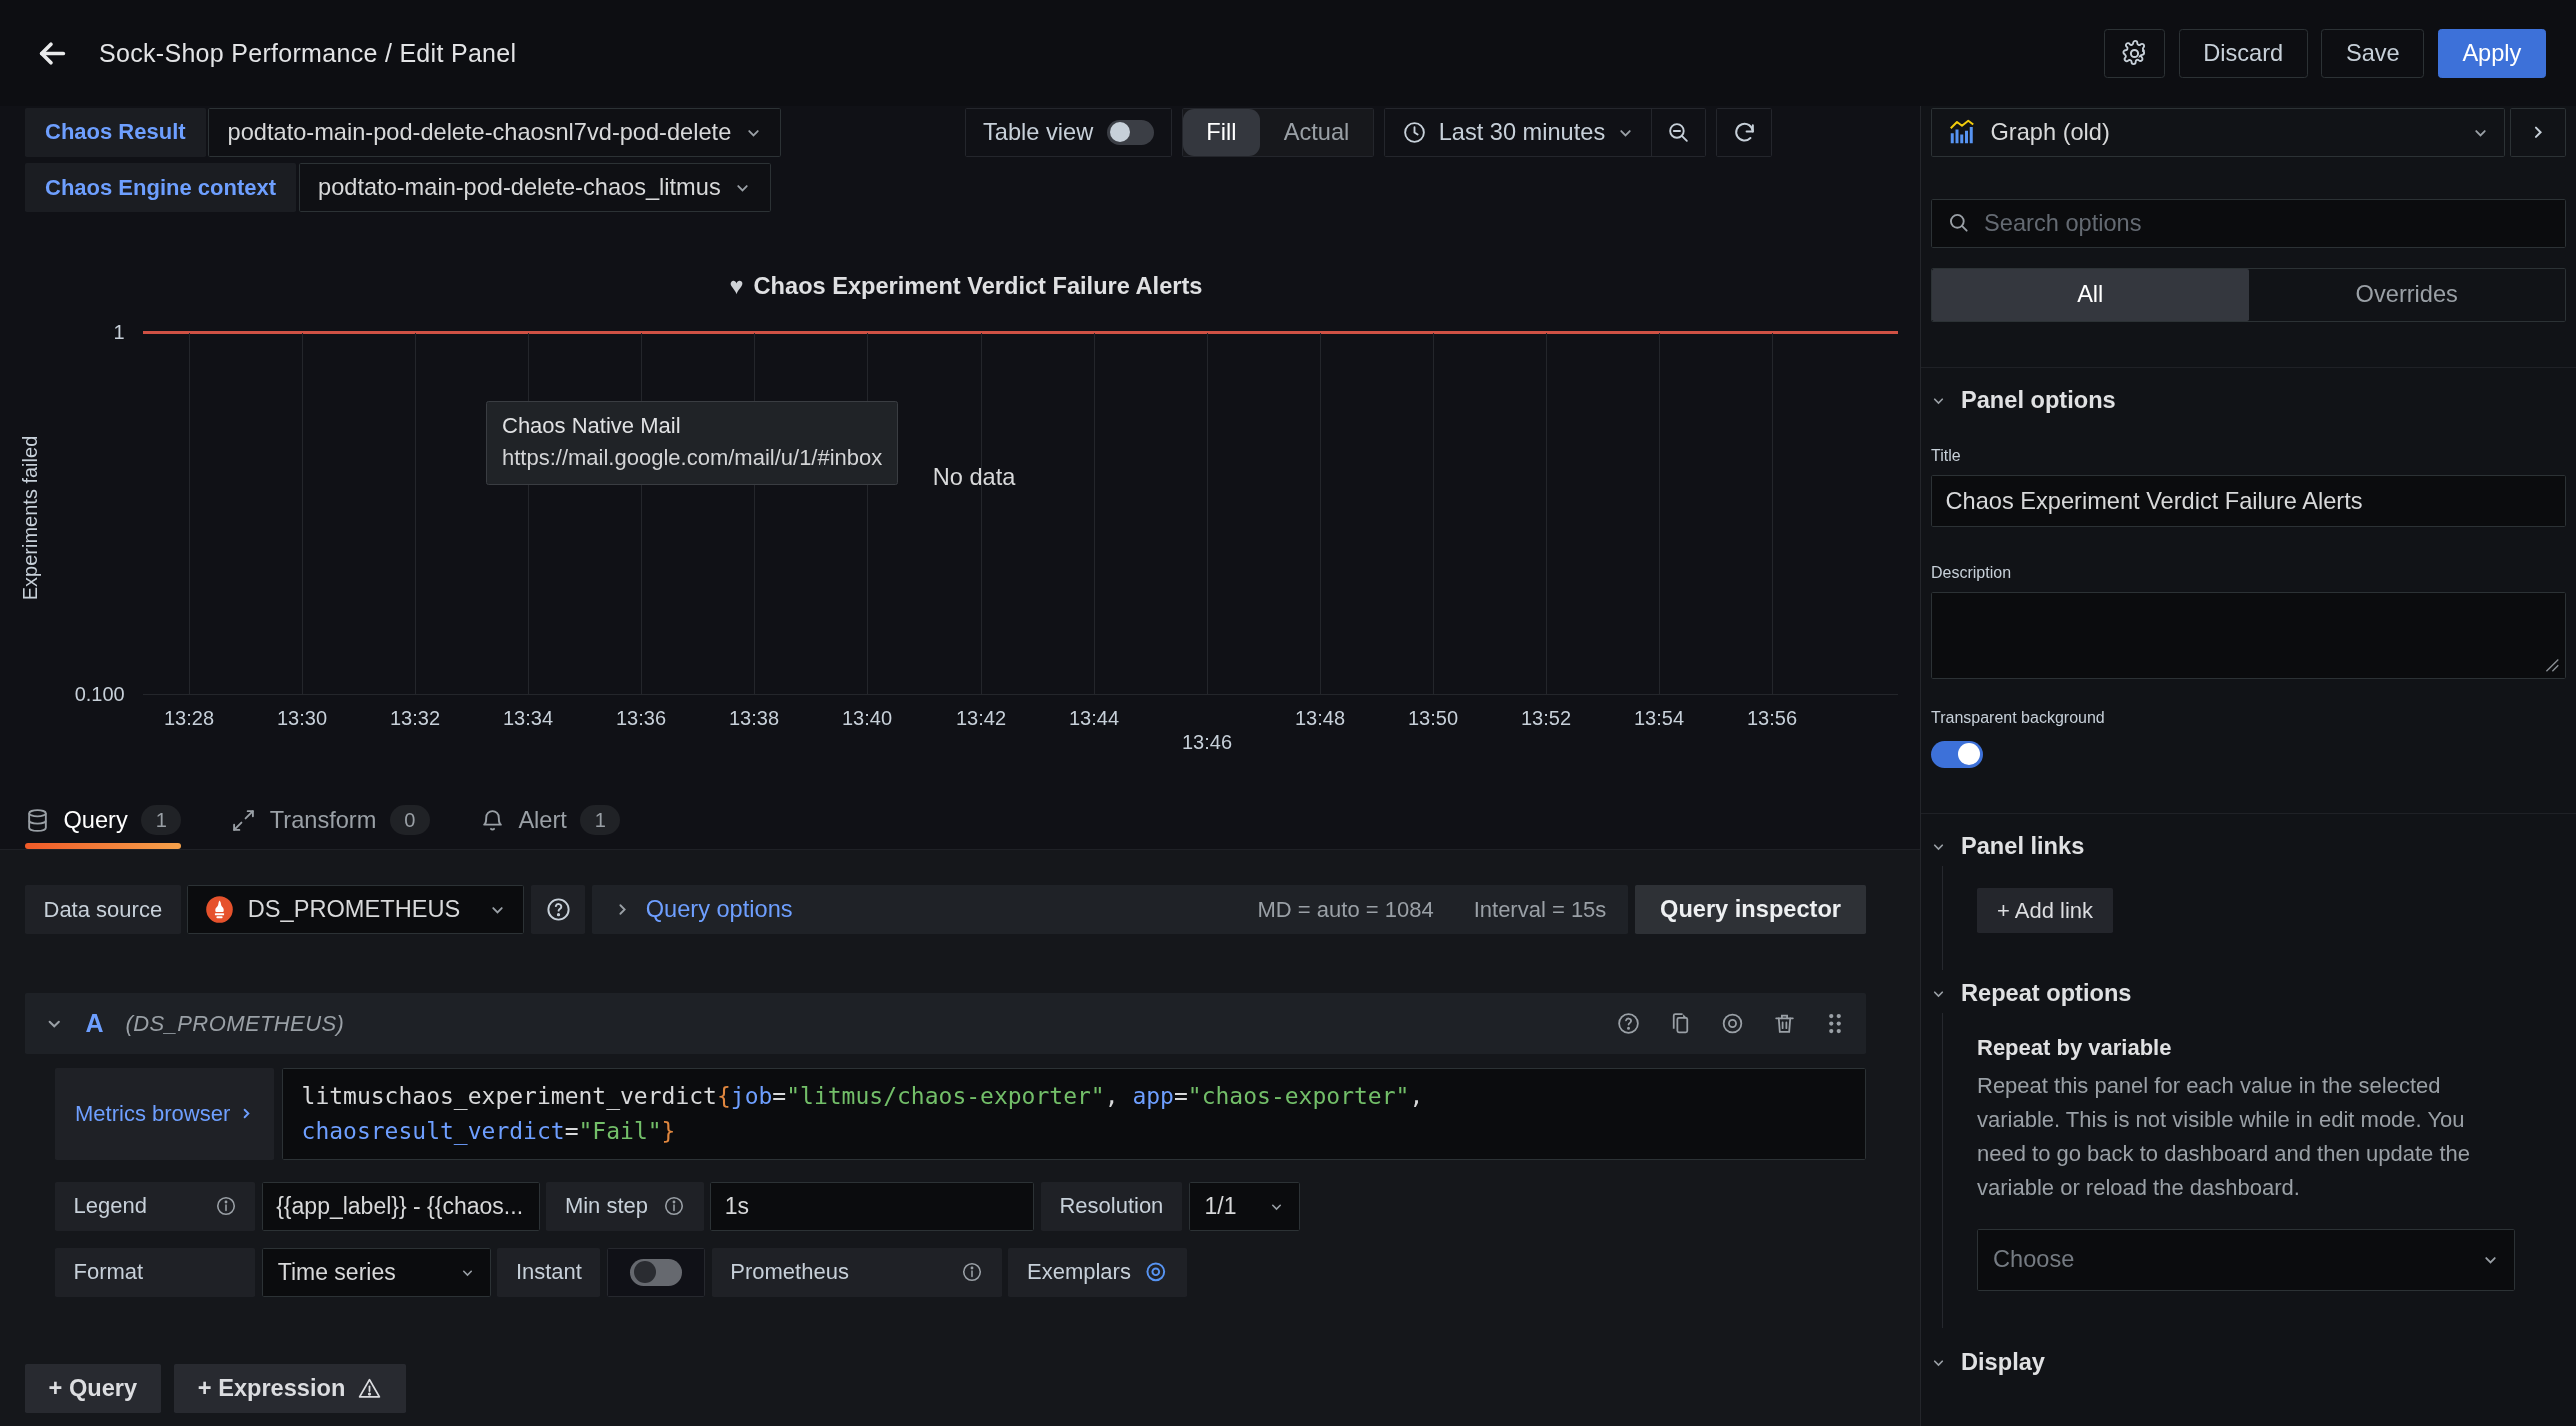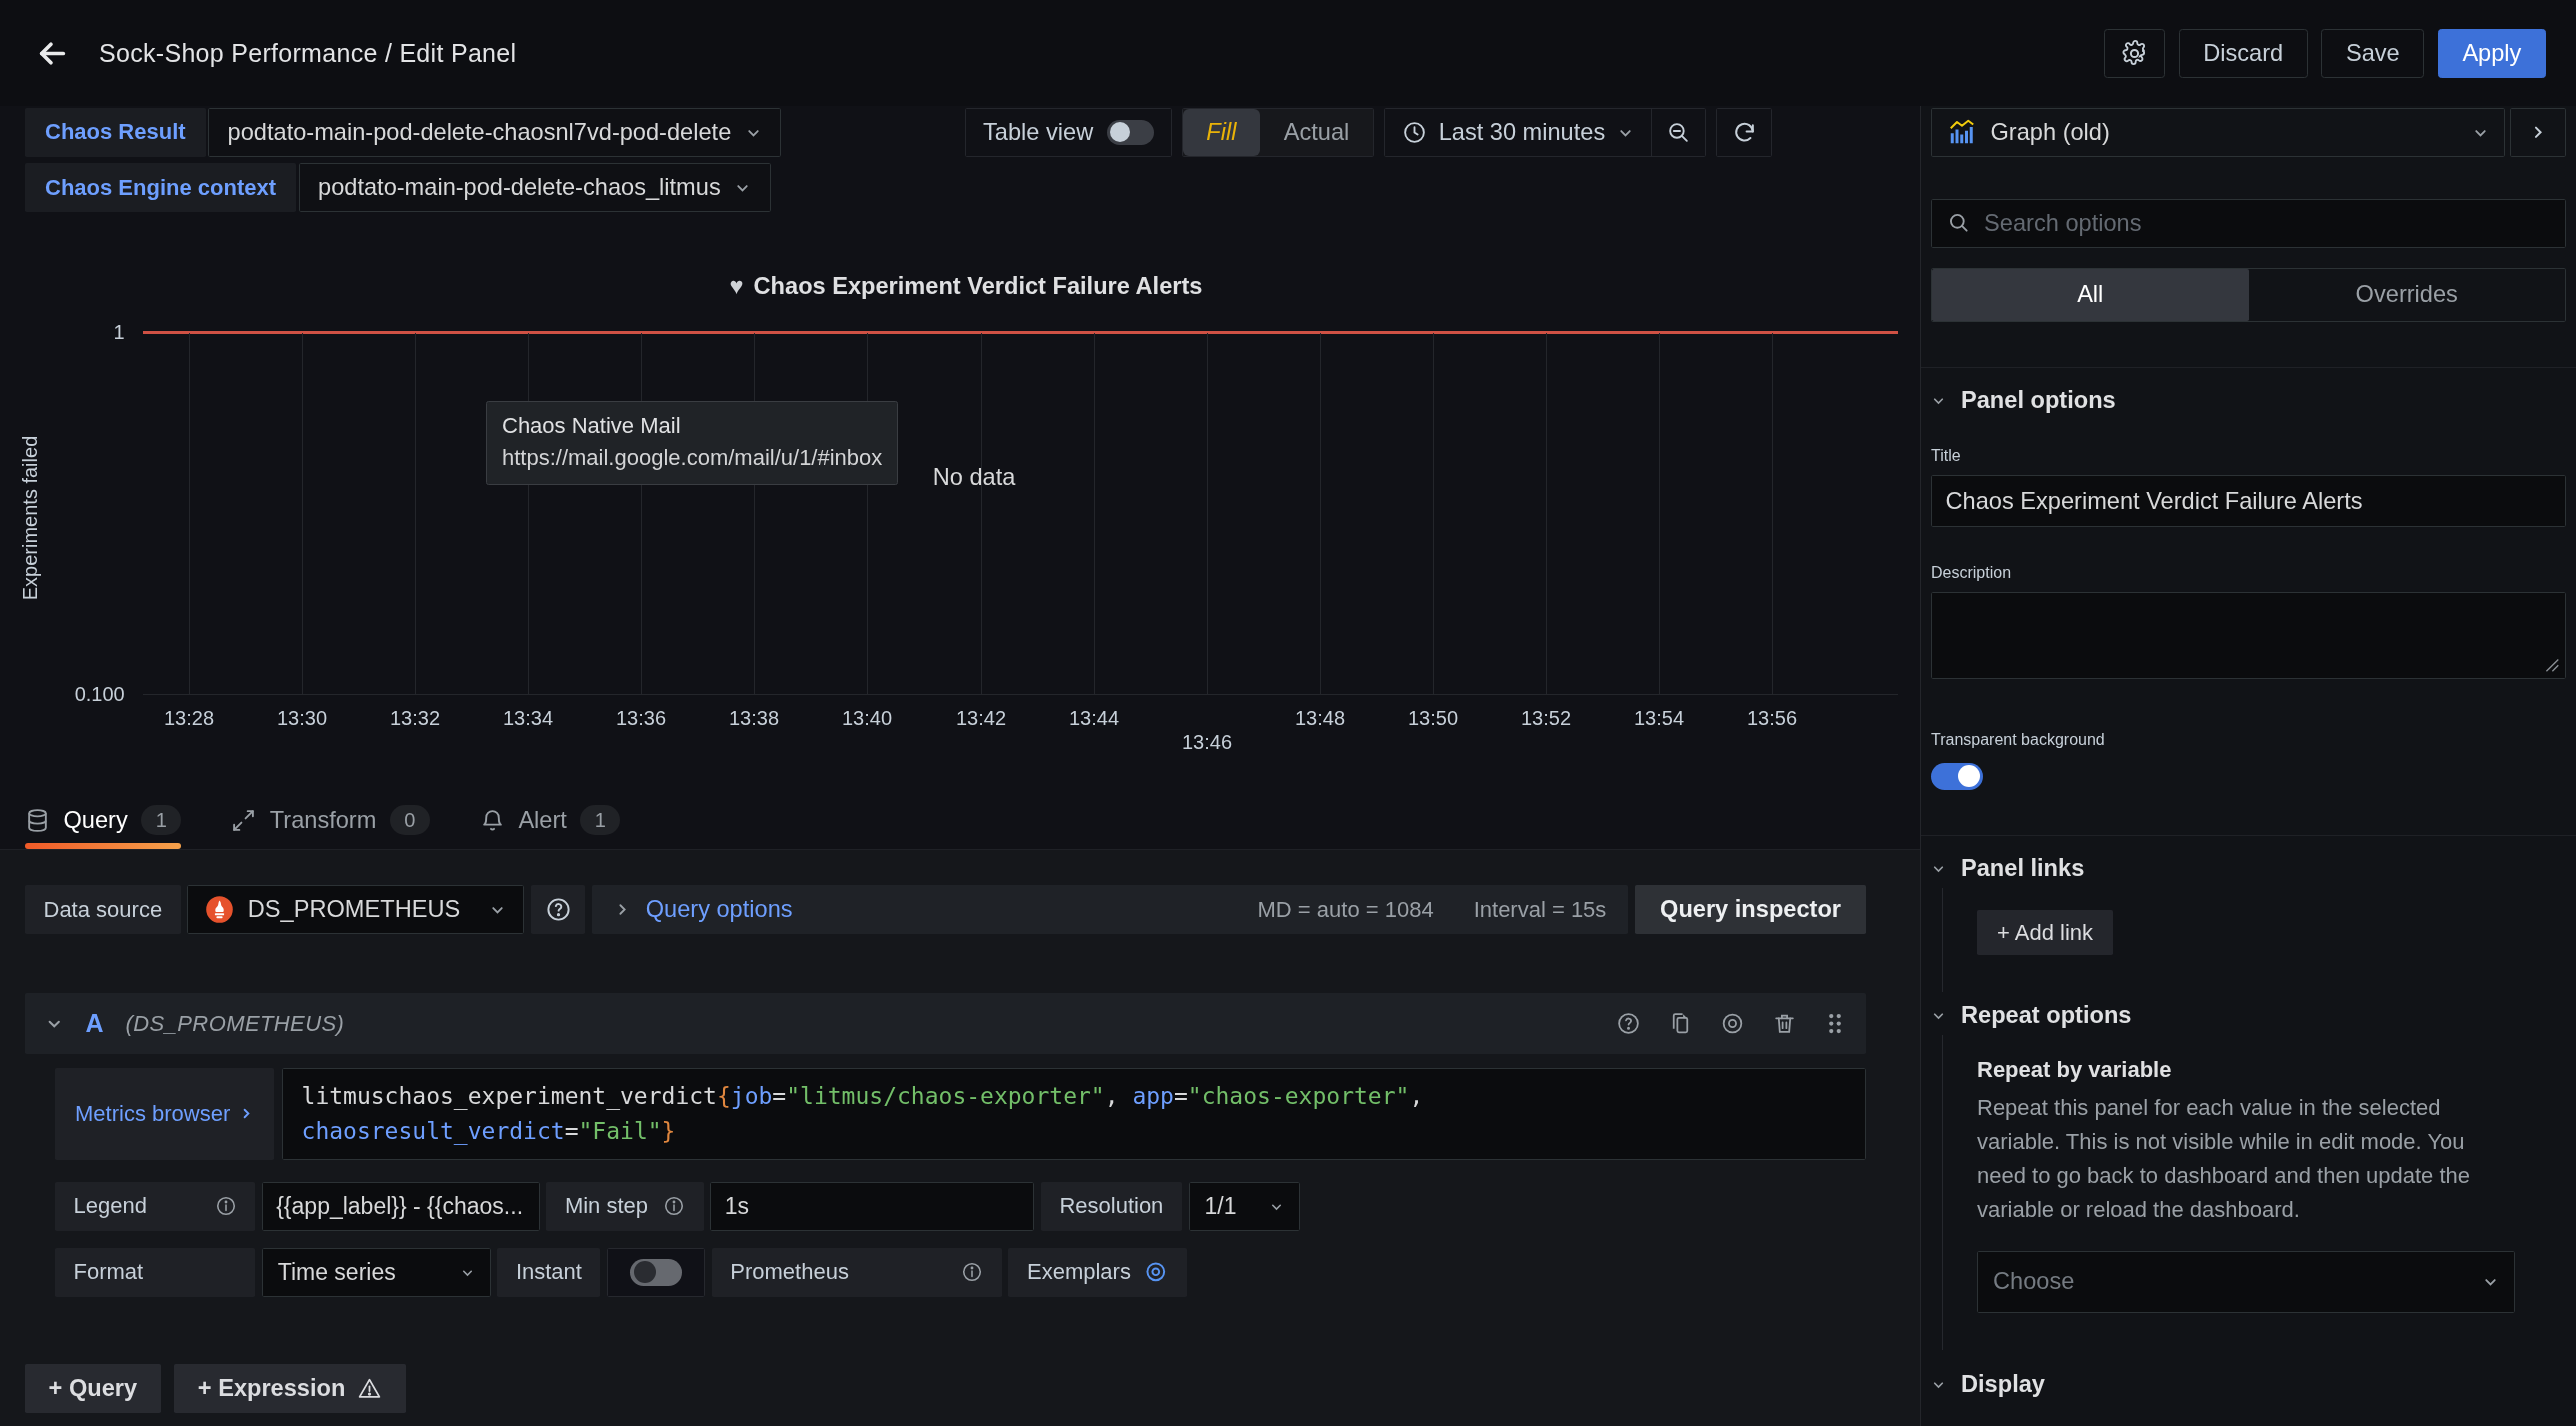--- a/index.html
+++ b/index.html
@@ -32,21 +32,21 @@
   .var-value { background:#0f1014; border:0.8px solid #2c3235; border-radius:1.7px; height:49px;
                display:flex; align-items:center; gap:13.5px; padding:0 18.5px; color:#d8d9da; font-size:23.6px; cursor:pointer; }
   .chev { color:#9aa0a6; display:flex; }
 
   
   .viewbar { position:absolute; top:1.7px; right:148px; display:flex; gap:10px; align-items:flex-start; }
   .vb-box { height:49px; border:0.8px solid #24262c; border-radius:1.7px; display:flex; align-items:center; }
   .tableview { gap:13.5px; padding:0 17px; color:#c7d0d9; font-size:23.6px; cursor:pointer; }
   .seg-group { overflow:hidden; background:#17181c; }
   .seg { height:47px; display:flex; align-items:center; padding:0 23.6px; font-size:23.6px; color:#9aa0a6; cursor:pointer; }
-  .seg.active { background:#34373e; color:#eab308; font-weight:500; border-radius:6px;font-style:italic; }
+  .seg.active { background:#34373e; color:#ffffff; font-weight:500; border-radius:11px; }
   .timepicker { cursor:pointer; }
   .tp-main { display:flex; align-items:center; gap:11.8px; padding:0 17px; color:#c7d0d9; font-size:23.6px; height:100%; }
   .tp-zoom { width:54px; height:100%; display:flex; align-items:center; justify-content:center; border-left:0.8px solid #24262c; color:#c7d0d9; }
   .refresh-btn { width:56px; justify-content:center; color:#c7d0d9; cursor:pointer; }
 
   
   .chart-title { position:absolute; top:167px; left:34px; width:1864px; text-align:center;
                  font-size:23.6px; font-weight:600; color:#dfe0e2; }
   .chart-title .heart { color:#cfd2d6; margin-right:10px; }
   .ylabel { position:absolute; top:412px; left:30px; transform:translate(-50%,-50%) rotate(-90deg);
@@ -615,21 +615,21 @@
       <div class="field-label" style="margin-top:37px">Description</div>
       <div class="pane-textarea">
         <span class="resize-grip">
           <svg width="17" height="17" viewBox="0 0 20 20" stroke="currentColor" stroke-width="1.6">
               <path d="M4 18L18 4"></path>
               <path d="M11 18l7-7"></path>
             </svg>
         </span>
       </div>
 
-      <div class="field-label" style="margin-top:52px">Transparent background</div>
+      <div class="field-label" style="margin-top:30px">Transparent background</div>
       <div style="margin-top:13.5px">
         <span class="toggle on" style="display:inline-block"><span class="knob"></span></span>
       </div>
 
       <div class="pane-div" style="margin-top:42px"></div>
 
       <div class="sec-head">
         <span class="chev">
           <svg width="15" height="15" viewBox="0 0 24 24" fill="none" stroke="currentColor" stroke-width="2.8" stroke-linecap="round">
               <path d="M6 10l6 6 6-6"></path>

